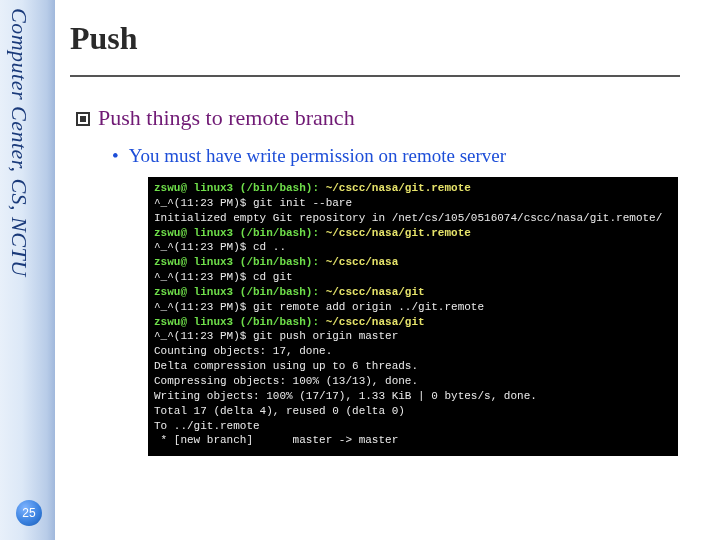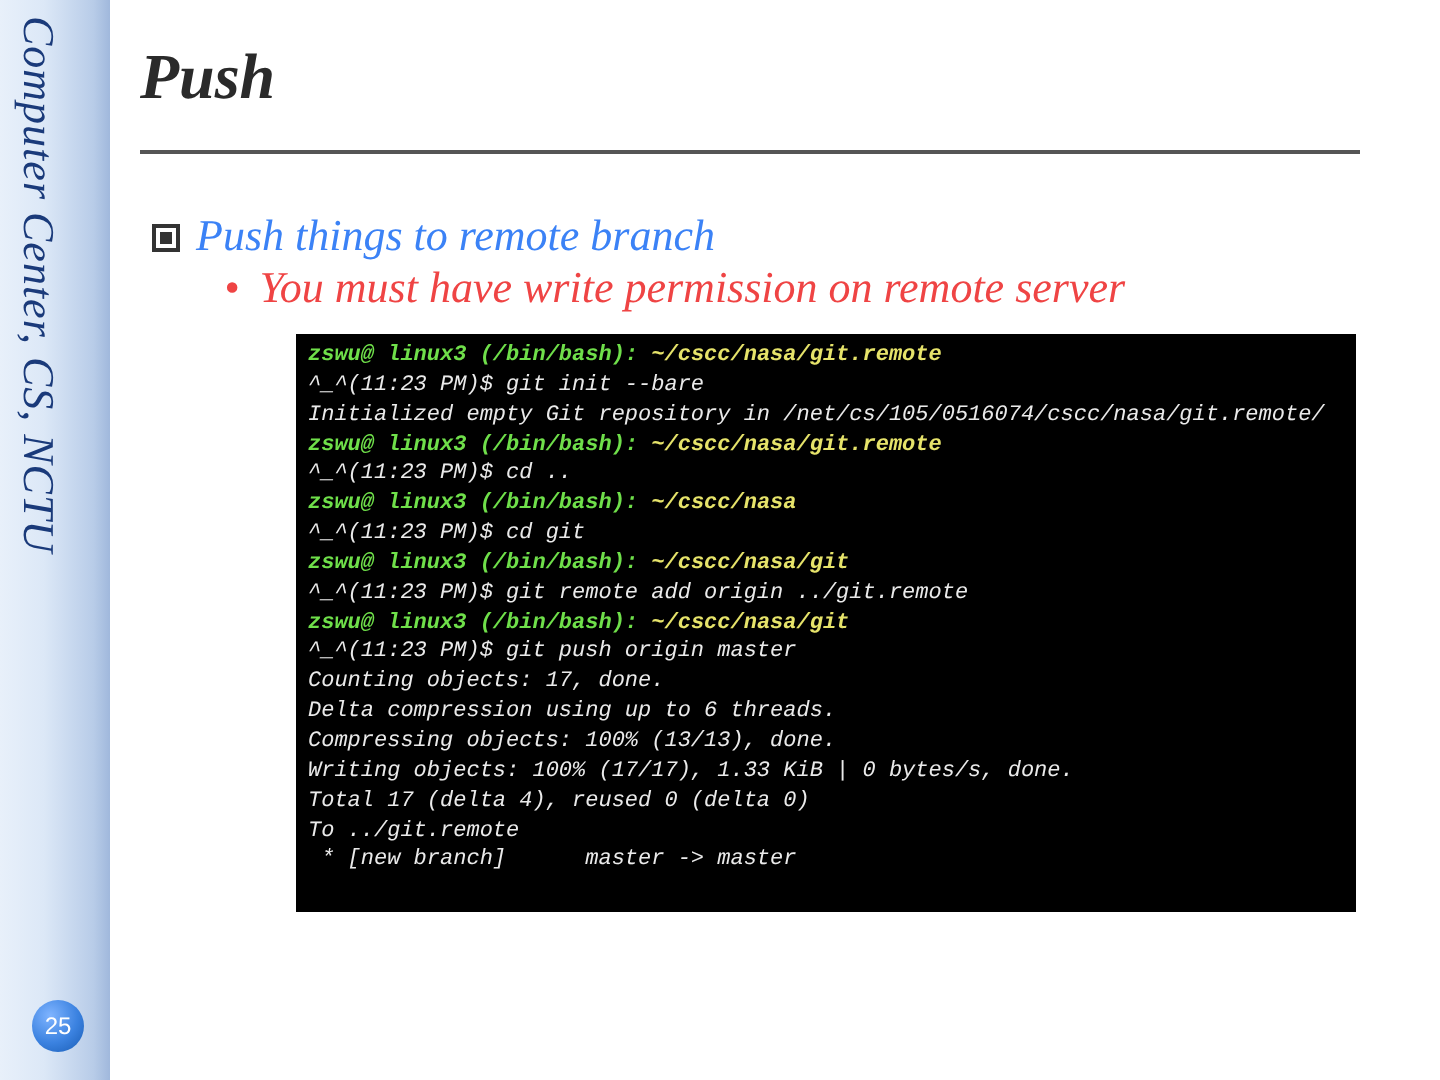--- a/index.html
+++ b/index.html
@@ -46,41 +46,41 @@
     align-items: center;
     justify-content: center;
     margin-top: 35px;
   }
   .content {
     position: absolute;
     left: 70px;
     top: 0;
     width: 640px;
     height: 460px;
-    font-style: italic;
   }
   .title {
     font-size: 32px;
     color: #2a2a2a;
     margin-top: 20px;
     margin-bottom: 18px;
     font-family: "Times New Roman", serif;
   }
   .rule {
     width: 610px;
     border: none;
     border-top: 2px solid #555;
     margin-bottom: 28px;
   }
   .body {
     padding-left: 6px;
   }
   .q-line {
     font-size: 22px;
-    color: #3b82f6;
+    color: #701a75;
+    margin-bottom: 14px;
   }
   .q-marker {
     display: inline-block;
     width: 14px;
     height: 14px;
     border: 2px solid #333;
     background: #333;
     margin-right: 8px;
     transform: translateY(1px);
     box-shadow: inset 0 0 0 2px #fff, inset 0 0 0 14px #333;
@@ -88,22 +88,22 @@
     position: relative;
   }
   .q-marker::after{
     content:"";
     position:absolute;
     inset:2px;
     background:#333;
   }
   .sub-list { padding-left: 36px; }
   .sub-item {
-    font-size: 22px;
-    color: #ef4444;
+    font-size: 19px;
+    color: #1d4ed8;
     margin-bottom: 10px;
   }
   .sub-item::before {
     content: "•";
     margin-right: 10px;
   }
   .subsub {
     padding-left: 36px;
     font-size: 17px;
     color: #111;
@@ -111,21 +111,21 @@
   }
   .subsub .arrow { margin-right: 6px; }
   .terminal {
     margin-left: 36px;
     width: 530px;
     background: #000;
     color: #ddd;
     font-family: "Courier New", monospace;
     font-size: 11px;
     line-height: 1.35;
-    padding: 4px 6px 18px 6px;
+    padding: 4px 6px 8px 6px;
     white-space: pre;
   }
   .g { color: #6fdf4a; }
   .y { color: #e6e36a; }
   .w { color: #eaeaea; }
   .b { font-weight: bold; }
 </style>
 </head>
 <body>
 

